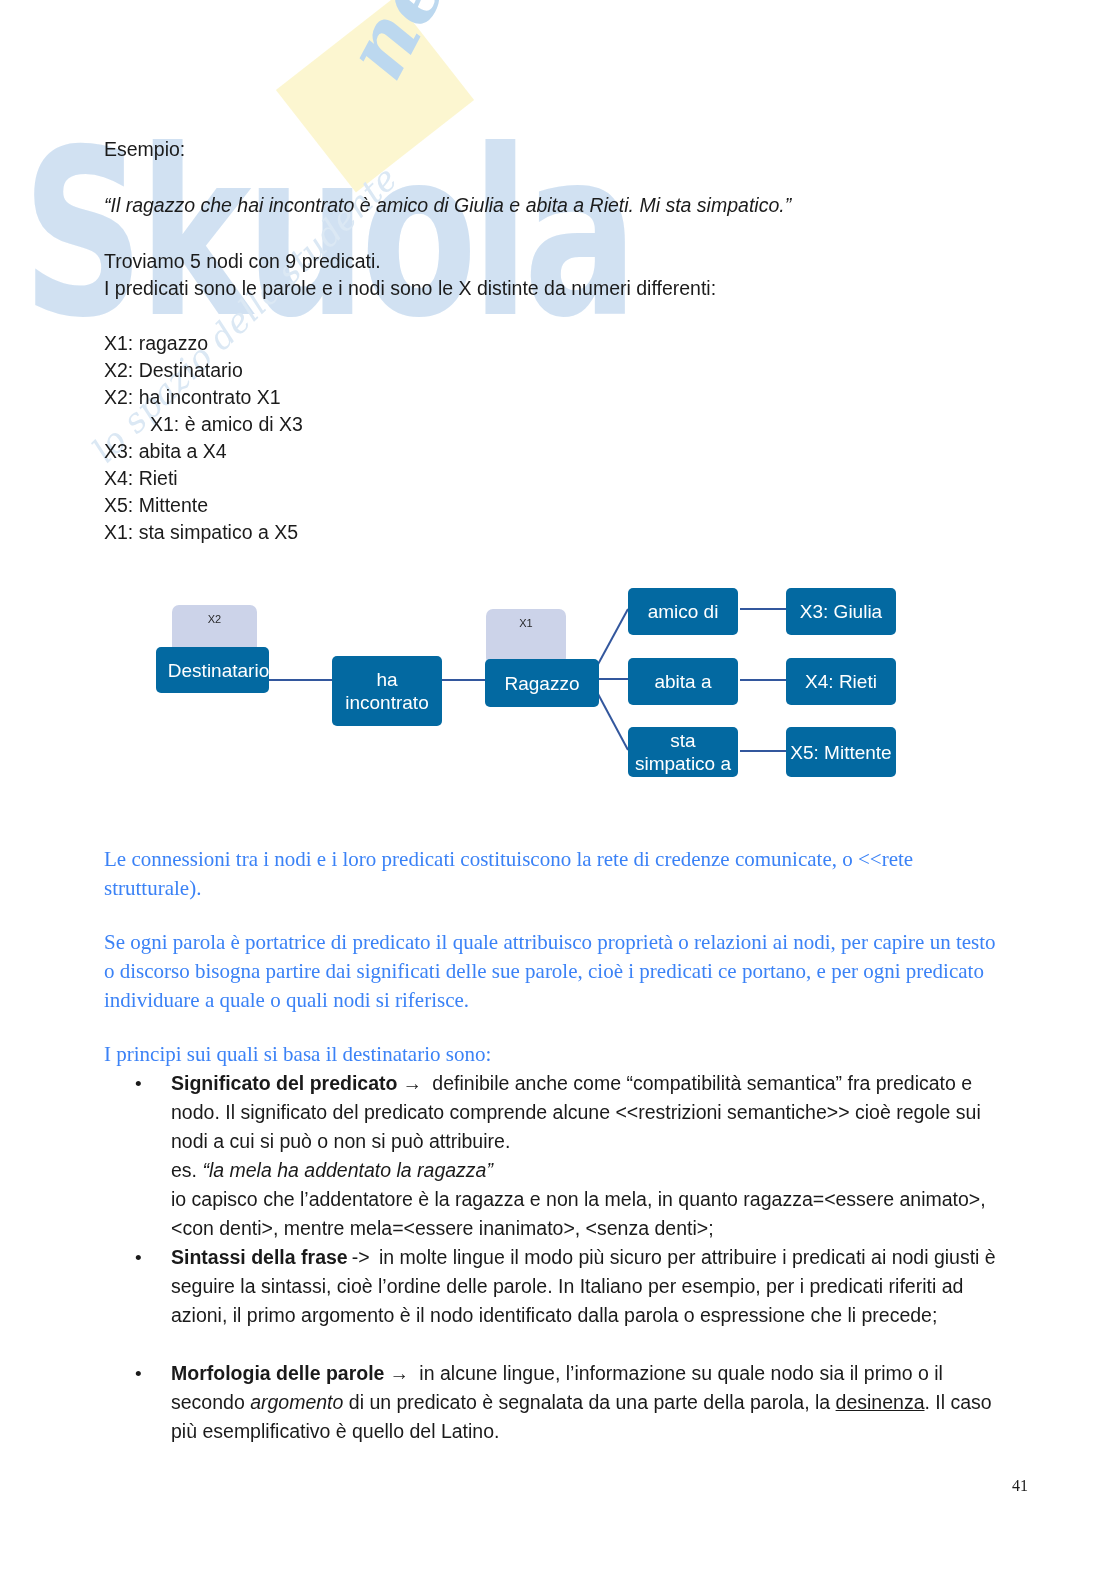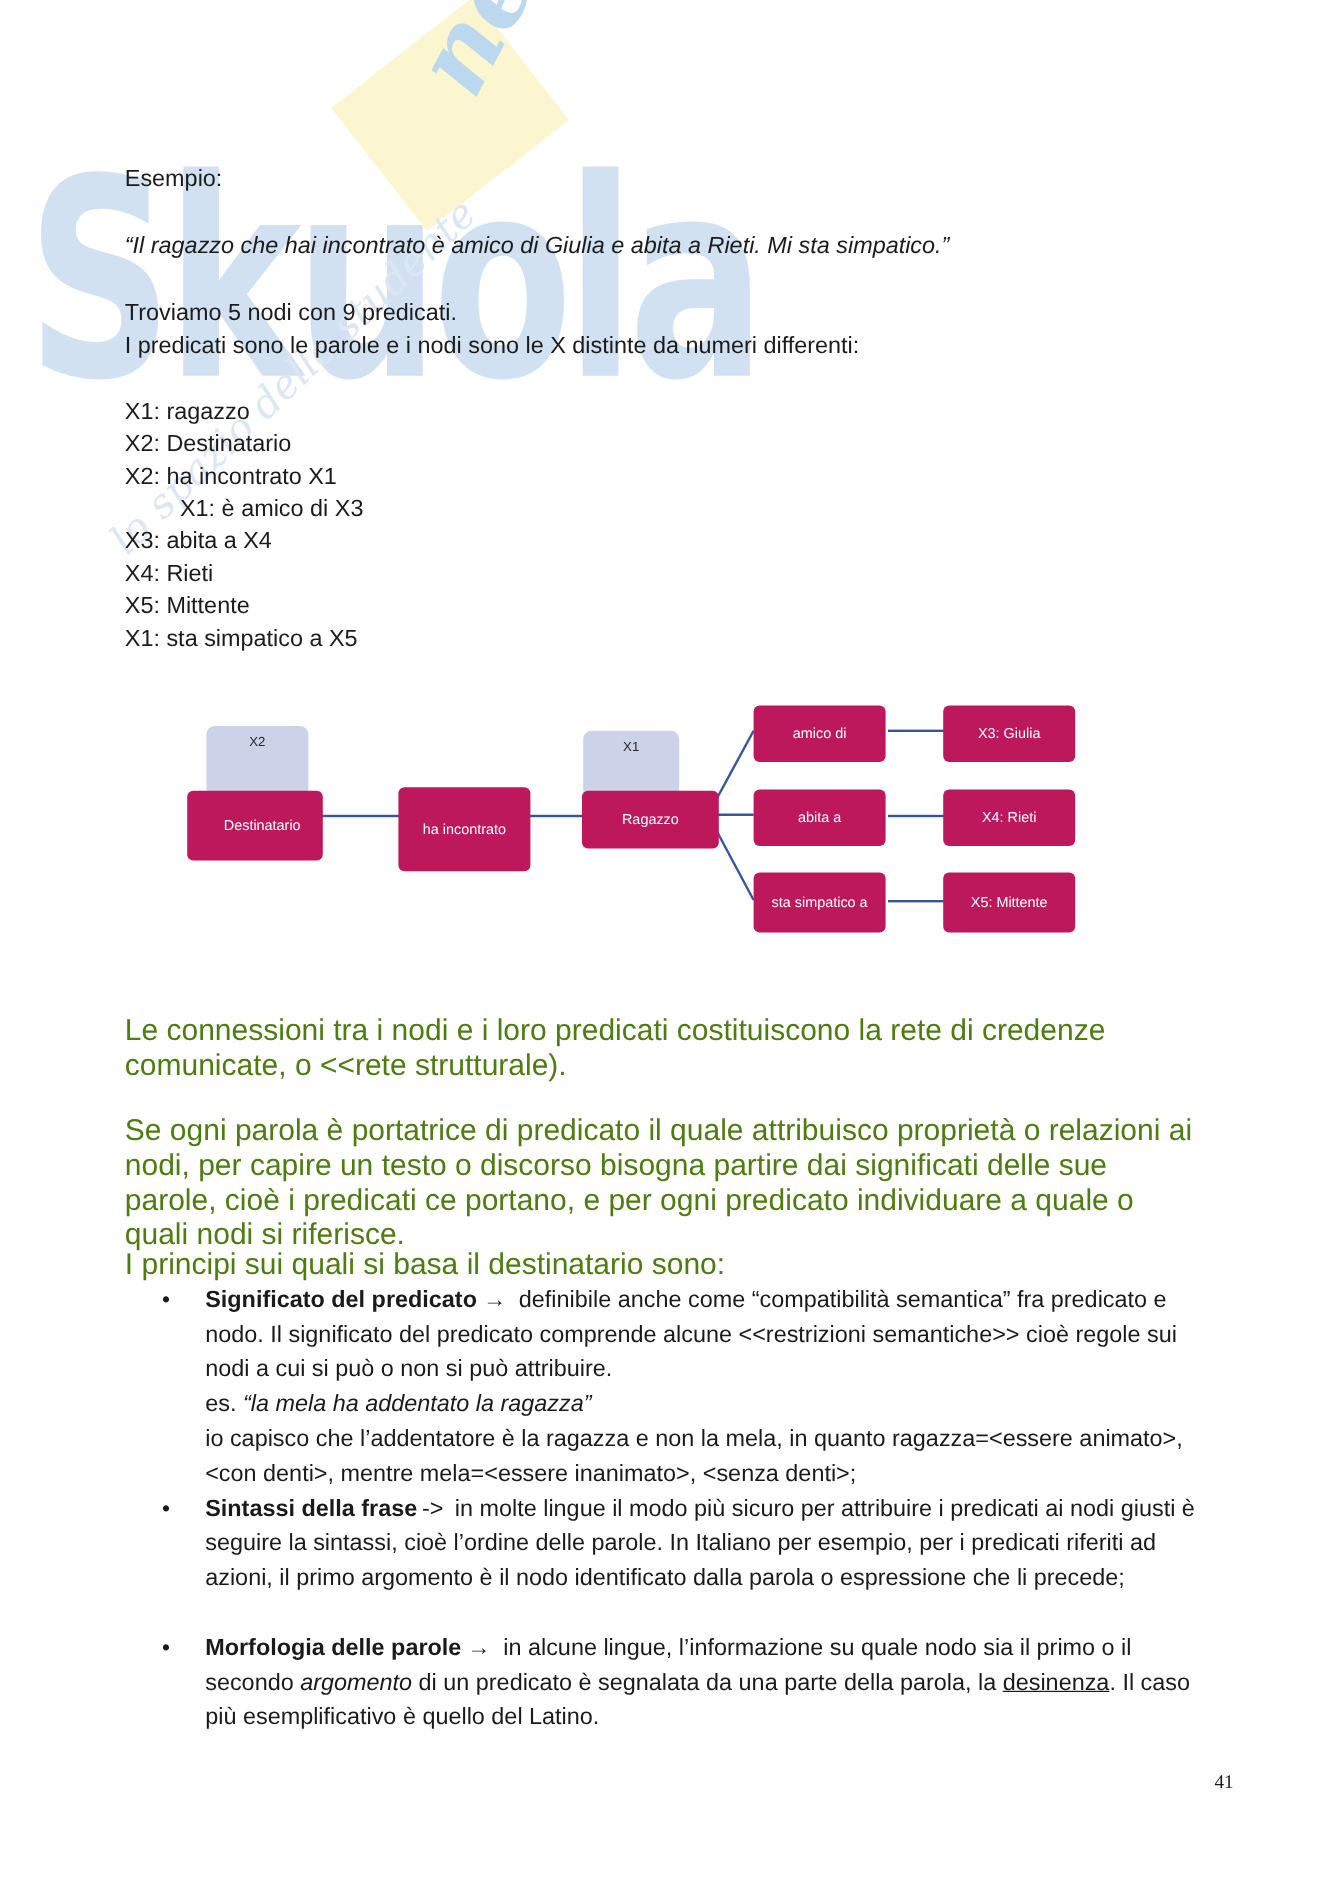--- a/index.html
+++ b/index.html
@@ -87,23 +87,24 @@
     line-height: 27.5px;
     color: #1b1b1b;
     white-space: pre-wrap;
   }
   .it { font-style: italic; text-align: right; }
   .bd { font-weight: 700; }
   .ul { text-decoration: underline; }
 
   .para {
     position: absolute;
-    font-size: 25px;
+    font-size: 21px;
     line-height: 29px;
-    color: #4d7c0f;
+    color: #3b82f6;
+    font-family: Liberation Serif, serif;
   }
 
   
   .bullet-row {
     position: absolute;
     font-size: 19.5px;
     line-height: 29px;
   }
   .bullet-dot {
     position: absolute;
@@ -117,24 +118,24 @@
   .diagram {
     position: absolute;
     left: 150px;
     top: 575px;
     width: 770px;
     height: 210px;
     z-index: 3;
   }
   .dbox {
     position: absolute;
-    background: #be185d;
+    background: #0369a1;
     color: #ffffff;
     border-radius: 5px;
-    font-size: 12px;
+    font-size: 19px;
     line-height: 23px;
     display: flex;
     align-items: center;
     justify-content: center;
     text-align: center;
     box-sizing: border-box;
     padding: 2px 4px;
     z-index: 3;
   }
   .ghost {
@@ -219,21 +220,21 @@
       <div class="dline" style="left:590px; top:104px; width:48px;"></div>
       <div class="dline" style="left:590px; top:175px; width:48px;"></div>
 
       <div class="ghost" style="left:22px; top:30px; width:85px; height:60px;">
         <span>X2</span>
       </div>
       <div class="ghost" style="left:336px; top:34px; width:80px; height:56px;">
         <span>X1</span>
       </div>
 
-      <div class="dbox" style="left:6px; top:84px; width:113px; height:58px;padding-left:16px;">Destinatario</div>
+      <div class="dbox" style="left:6px; top:72px; width:113px; height:46px;padding-left:16px;">Destinatario</div>
 
       <div class="dbox" style="left:182px; top:81px; width:110px; height:70px;">ha
 incontrato</div>
 
       <div class="dbox" style="left:335px; top:84px; width:114px; height:48px;">Ragazzo</div>
 
       <div class="dbox" style="left:478px; top:13px; width:110px; height:47px;">amico di</div>
       <div class="dbox" style="left:478px; top:83px; width:110px; height:47px;">abita a</div>
       <div class="dbox" style="left:478px; top:152px; width:110px; height:50px;">sta
 simpatico a</div>

